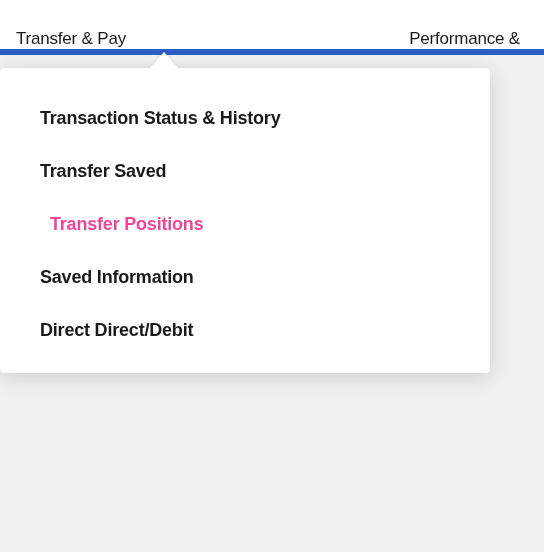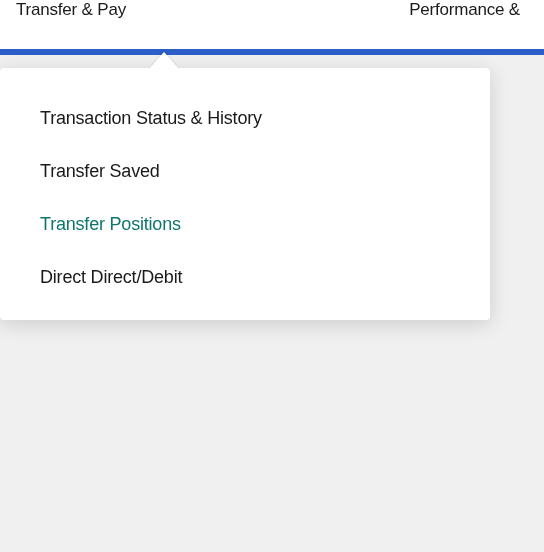--- a/index.html
+++ b/index.html
@@ -20,21 +20,21 @@
     
     .nav-bar {
       position: absolute;
       top: 0;
       left: 0;
       width: 100%;
       height: 52px;
       background: #ffffff;
       border-bottom: 3px solid #2b5fc7;
       display: flex;
-      align-items: flex-start;
+      align-items: flex-end;
       padding: 0 16px;
       z-index: 1;
     }
 
     .nav-item-left {
       font-size: 17px;
       font-weight: 500;
       color: #1a1a1a;
       letter-spacing: -0.2px;
     }
@@ -84,29 +84,30 @@
       border-radius: 4px;
       box-shadow: 0 4px 20px rgba(0, 0, 0, 0.15);
       z-index: 9;
       padding: 24px 0 16px 0;
     }
 
     .dropdown-item {
       display: block;
       padding: 16px 40px;
       font-size: 18px;
-      font-weight: 400;
+      font-weight: 700;
       color: #1a1a1a;
       text-decoration: none;
       cursor: pointer;
       letter-spacing: -0.2px;
     }
 
     .dropdown-item.active {
-      color: #0f766e;
+      color: #ec4899;
+      margin-left: 10px;
     }
 
     
     .nav-right-partial {
       position: absolute;
       top: 12px;
       right: 4px;
       font-size: 17px;
       color: #1a1a1a;
       font-weight: 400;
@@ -121,16 +122,17 @@
 </div>
 
 <div class="nav-accent"></div>
 
 <div class="dropdown-arrow"></div>
 
 <div class="dropdown-panel">
 <a class="dropdown-item" href="#">Transaction Status &amp; History</a>
     <a class="dropdown-item" href="#">Transfer Saved</a>
     <a class="dropdown-item active" href="#">Transfer Positions</a>
+    <a class="dropdown-item" href="#">Saved Information</a>
     <a class="dropdown-item" href="#">Direct Direct/Debit</a>
   </div>
 
 <span class="nav-right-partial">e</span>
 
 </body></html>

